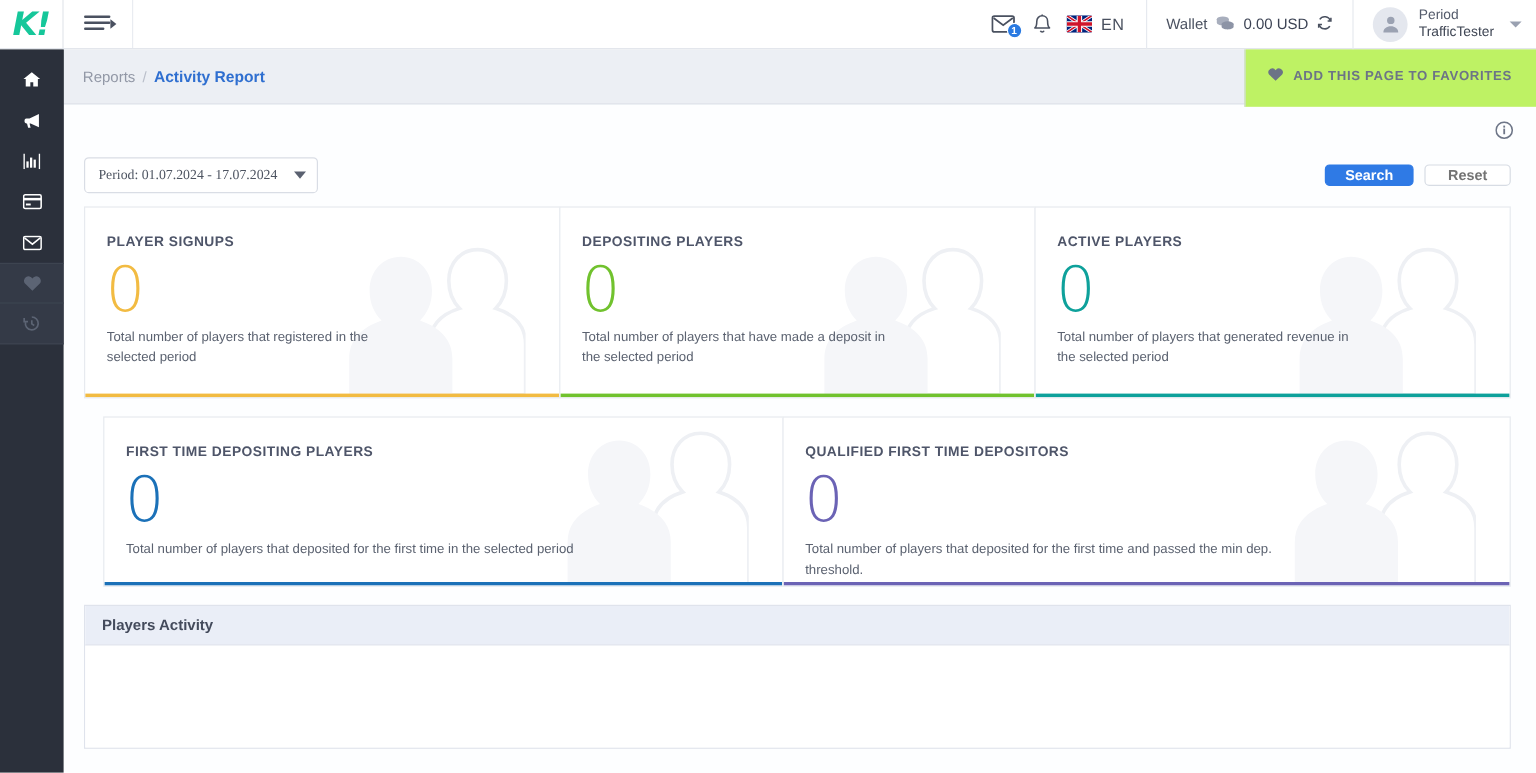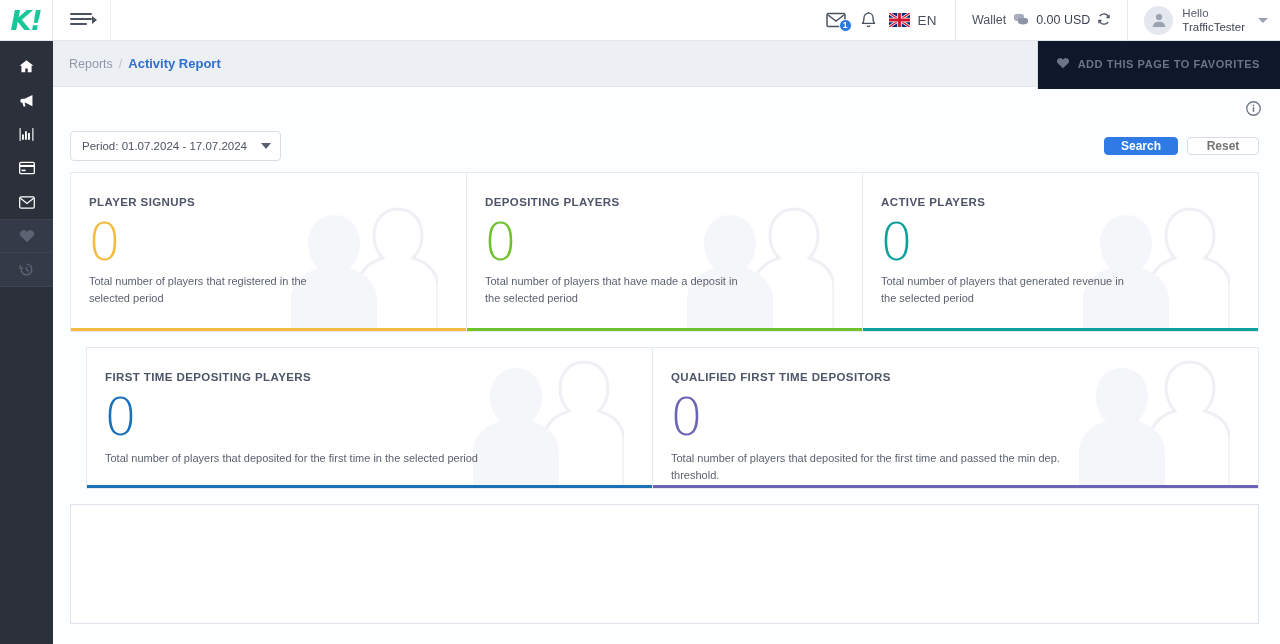--- a/index.html
+++ b/index.html
@@ -101,41 +101,41 @@
     background: #eceff4; border-bottom: 1px solid #dfe3ea;
     display: flex; align-items: center; z-index: 10;
   }
   .crumbs { padding-left: 16px; font-size: 12.5px; display: flex; align-items: center; gap: 6px; }
   .crumb-muted { color: #9298a6; }
   .crumb-sep { color: #b9bec9; }
   .crumb-active { color: #2f6fd0; font-weight: bold; font-size: 13px; }
   .crumb-spacer { flex: 1; }
   .favorites {
     height: 50px; padding: 0 20px 0 18px; display: flex; align-items: center; gap: 8px;
-    background: #0f172a; border-left: 1px solid #d6dbe4; cursor: pointer;
+    background: #bef264; border-left: 1px solid #d6dbe4; cursor: pointer;
   }
   .fav-label {
     font-size: 11px; font-weight: bold; color: #6c7486; letter-spacing: .55px;
   }
 
   
   .content {
     position: absolute; top: 87px; left: 53px; width: 1227px; height: 557px;
     background: #fdfeff; overflow: hidden;
   }
   .info-row { height: 33px; position: relative; }
   .info-icon-pos { position: absolute; right: 19px; top: 14px; cursor: pointer; }
 
   .filterbar {
     display: flex; align-items: center; padding: 0 21px 0 17px; height: 52px;
   }
   .period-select {
     height: 30px; min-width: 188px; border: 1px solid #d9dde5; border-radius: 4px;
     background: #fff; display: flex; align-items: center; justify-content: space-between;
-    padding: 0 9px 0 11px; gap: 14px; cursor: pointer;
+    padding: 0 9px 0 11px; gap: 14px; cursor: pointer; font-family: Liberation Serif, serif;
   }
   .period-text { font-size: 11.5px; color: #4d5461; white-space: nowrap; }
   .sel-caret {
     width: 0; height: 0; border-left: 5px solid transparent; border-right: 5px solid transparent;
     border-top: 6px solid #5c6personally; }
   .sel-caret {
     width: 0; height: 0; border-left: 5px solid transparent; border-right: 5px solid transparent;
     border-top: 6px solid #5a6170;
   }
   .filter-spacer { flex: 1; }
@@ -273,21 +273,21 @@
       <span class="divider-v"></span>
 
       <div class="profile">
         <span class="avatar">
           <svg width="16" height="16" viewBox="0 0 16 16">
             <circle cx="8" cy="5" r="3.1" fill="#9ba2b2"></circle>
             <path d="M1.8 15c0-3.3 2.8-5.2 6.2-5.2s6.2 1.9 6.2 5.2z" fill="#9ba2b2"></path>
           </svg>
         </span>
         <span class="hello">
-          <span>Hello</span><br>
+          <span>Period</span><br>
           <span class="name">TrafficTester</span>
         </span>
         <span class="caret-down"></span>
       </div>
     </div>
   </div>
 
   <div class="sidebar">
     <div class="side-sec-a">
 
@@ -466,18 +466,21 @@
           </span>
           <div class="card-title">QUALIFIED FIRST TIME DEPOSITORS</div>
           <div class="card-value" style="color:#6b63b5">0</div>
           <div class="card-desc">Total number of players that deposited for the first time and passed the min dep. threshold.</div>
           <div class="card-bar" style="background:#6b63b5"></div>
         </div>
       </div>
     </div>
 
     <div class="panel">
+      <div class="panel-head">
+        <span class="panel-title">Players Activity</span>
+      </div>
       <div class="panel-body"></div>
     </div>
   </div>
 
   <div class="vscroll"></div>
 </div>
 
 </body></html>

